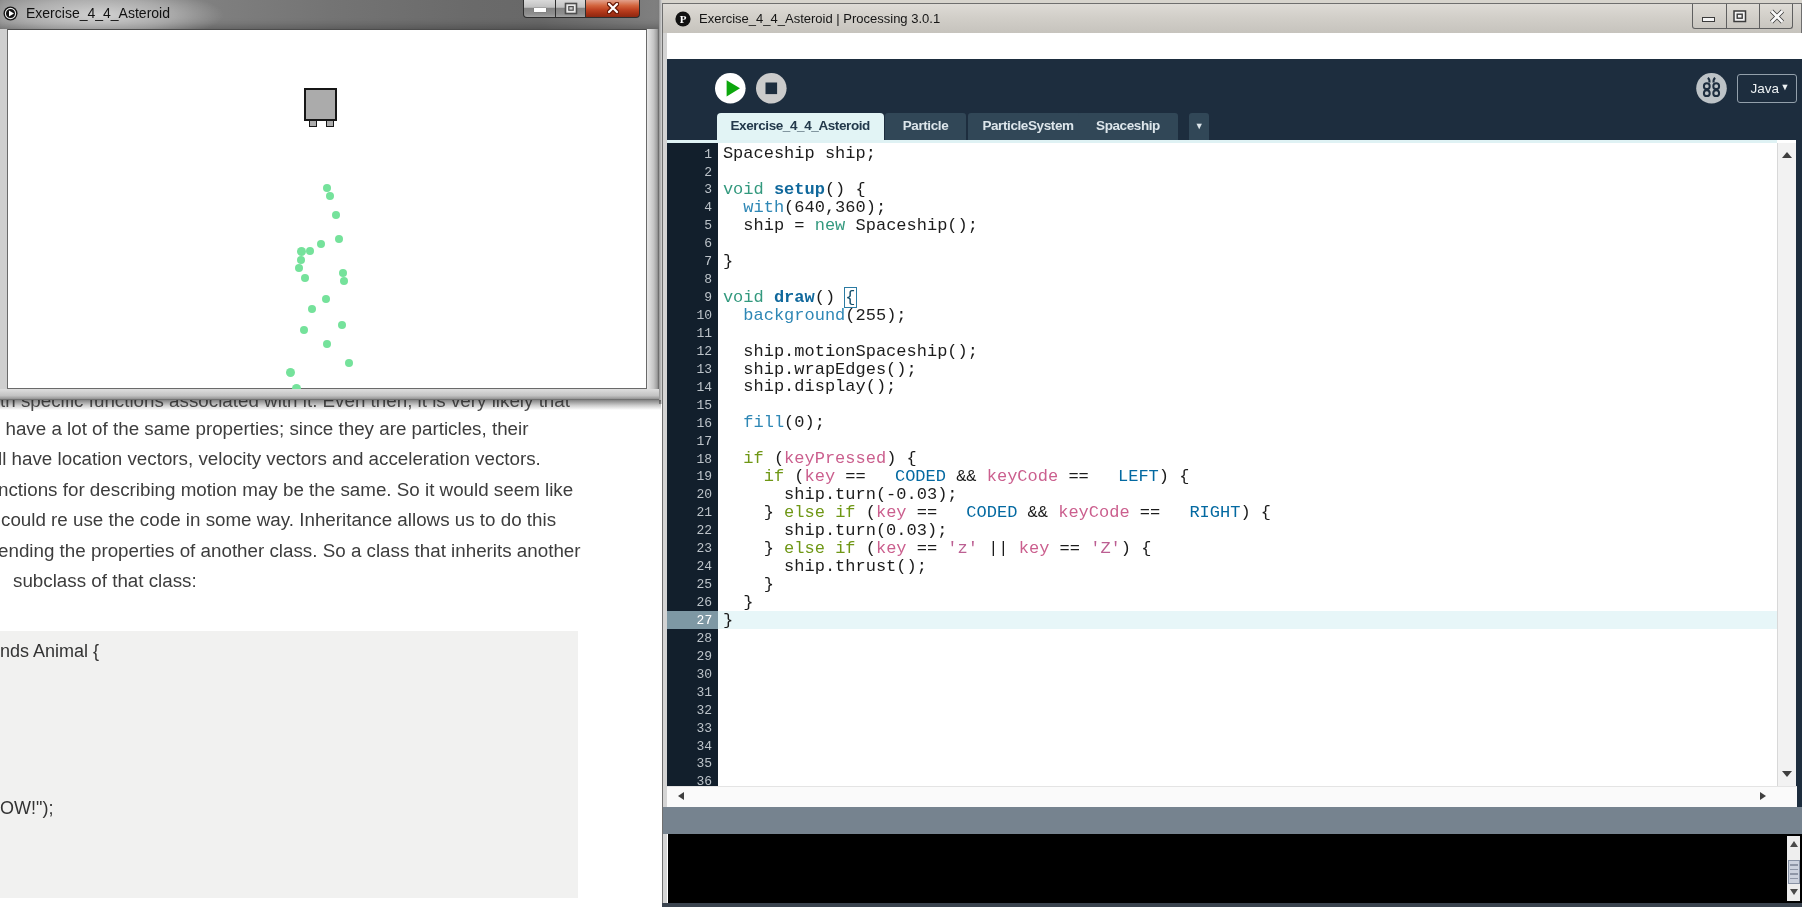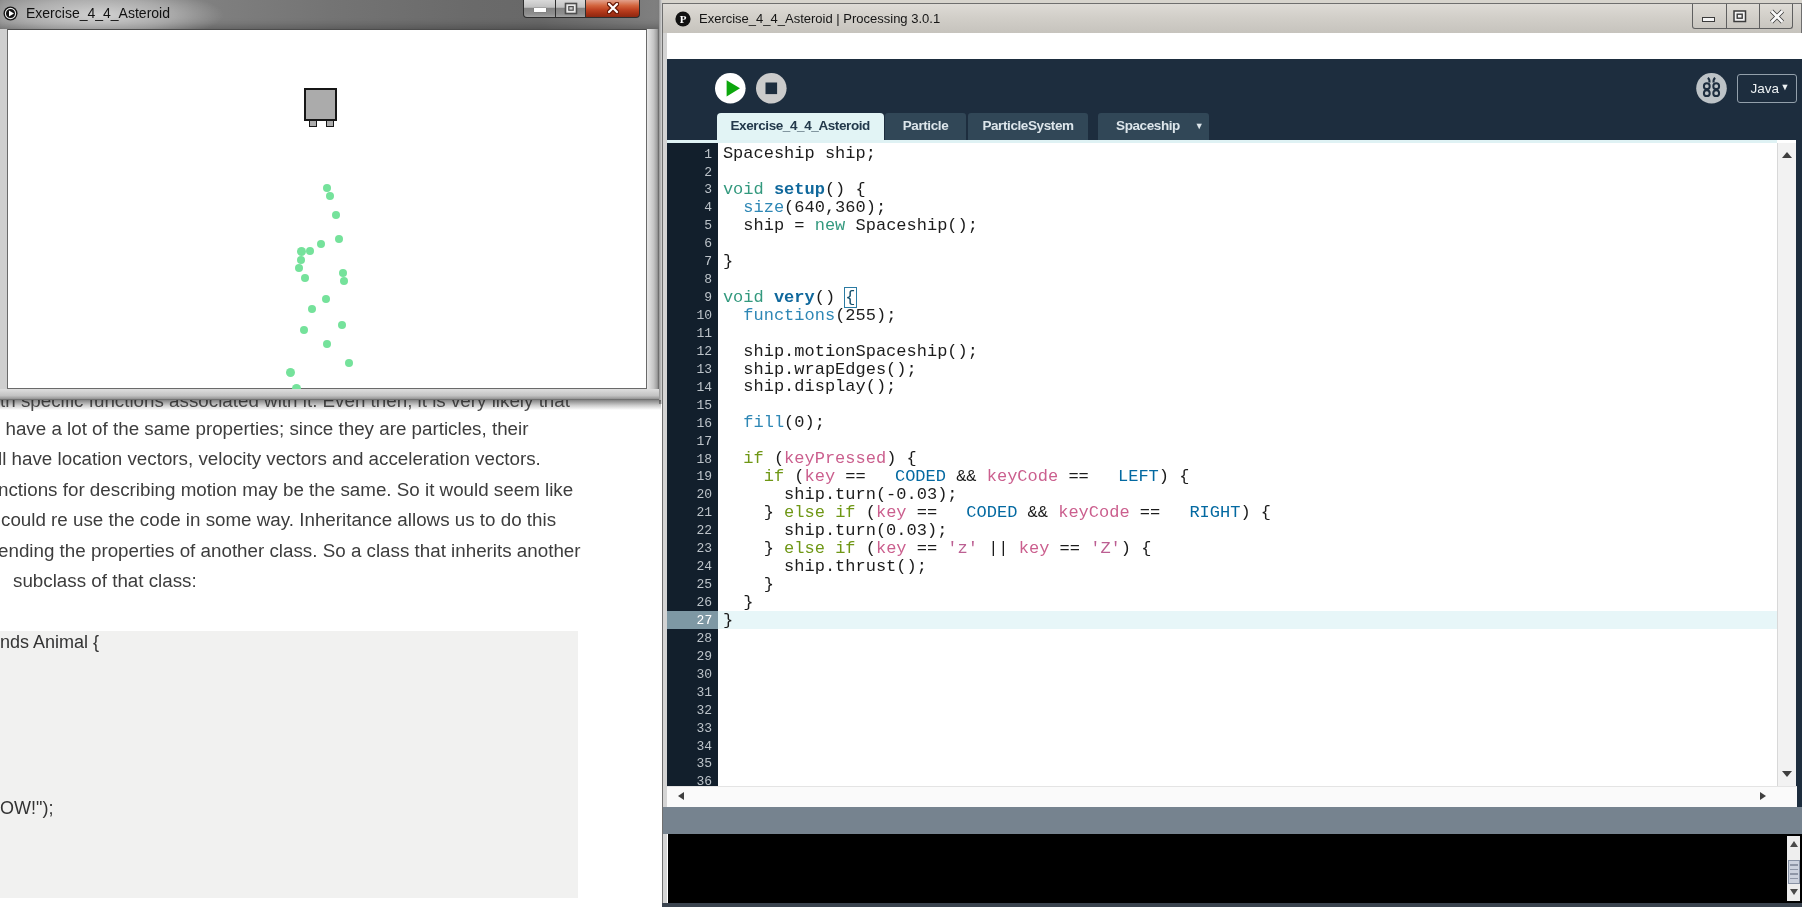--- a/index.html
+++ b/index.html
@@ -66,21 +66,21 @@
 <body>
 <div id="doc">
   <div class="t" style="left:0;top:0px;color:#4a4a4a;">th specific functions associated with it. Even then, it is very likely that</div>
   <div class="t" style="left:-5px;top:28px;">I have a lot of the same properties; since they are particles, their</div>
   <div class="t" style="left:-2px;top:58px;">ll have location vectors, velocity vectors and acceleration vectors.</div>
   <div class="t" style="left:-2px;top:89px;">nctions for describing motion may be the same. So it would seem like</div>
   <div class="t" style="left:1px;top:119px;">could re use the code in some way. Inheritance allows us to do this</div>
   <div class="t" style="left:-2px;top:150px;">ending the properties of another class. So a class that inherits another</div>
   <div class="t" style="left:1px;top:180px;margin-left:12px;">subclass of that class:</div>
   <div id="codeblock">
-    <div class="c" style="left:0;top:1px;">nds Animal {</div>
+    <div class="c" style="left:0;top:10px;">nds Animal {</div>
 
     <div class="c" style="left:0;top:167px;">OW!");</div>
   </div>
 </div>
 <div id="win1">
   <div id="w1frameL"></div>
   <div id="w1frameR"></div>
   <div id="w1frameB"></div>
   <div id="w1canvas"></div>
   <div id="w1title">
@@ -177,21 +177,21 @@
         <path d="M17.6 9.5 Q17 6.5 19.2 4.9"></path>
     </g>
   </svg>
   <div class="abs" style="left:1074.5px;top:74px;width:60px;height:28.5px;border:1px solid #93a0ab;border-radius:3px;box-sizing:border-box;color:#eef2f4;font-size:13.5px;">
       <span style="position:absolute;left:13px;top:5.5px;">Java</span>
       <span style="position:absolute;left:43px;top:7px;font-size:9px;">▼</span>
     </div>
   <div class="tab tabA" style="left:54.5px;width:167.5px;">Exercise_4_4_Asteroid</div>
   <div class="tab tabI" style="left:223px;width:81px;">Particle</div>
   <div class="tab tabI" style="left:306px;width:120px;">ParticleSystem</div>
-  <div class="tab tabI" style="left:416px;width:100px;margin-left:20px;">Spaceship</div>
+  <div class="tab tabI" style="left:416px;width:100px;">Spaceship</div>
   <div class="tab tabI" style="left:527px;width:20px;font-size:9px;padding-top:8px;">▼</div>
   <div id="tabstrip-under"></div>
   <div id="gutter">
       <pre>1
 2
 3
 4
 5
 6
 7
@@ -225,27 +225,27 @@
 35
 36</pre>
     </div>
   <div id="codearea"></div>
   <div id="curline"></div>
   <div id="curlineG"></div>
   <div class="abs" style="left:34.6px;top:612.6px;font-family:'Liberation Mono',monospace;font-size:13px;color:#fff;">27</div>
   <pre id="code">Spaceship ship;
 
 <span class="k1">void</span> <span class="fb">setup</span>() {
-  <span class="f2">size</span>(640,360);
+  <span class="f2">with</span>(640,360);
   ship = <span class="k1">new</span> Spaceship();
 
 }
 
-<span class="k1">void</span> <span class="fb">very</span>() <span class="br">{</span>
-  <span class="f2">functions</span>(255);
+<span class="k1">void</span> <span class="fb">draw</span>() <span class="br">{</span>
+  <span class="f2">background</span>(255);
 
   ship.motionSpaceship();
   ship.wrapEdges();
   ship.display();
 
   <span class="f2">fill</span>(0);
 
   <span class="ol">if</span> (<span class="pk">keyPressed</span>) {
     <span class="ol">if</span> (<span class="pk">key</span> == <span class="og">CODED</span> &amp;&amp; <span class="pk">keyCode</span> == <span class="og">LEFT</span>) {
       ship.turn(-0.03);

